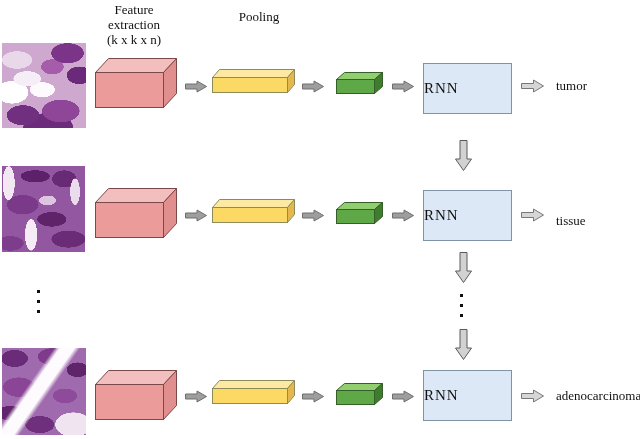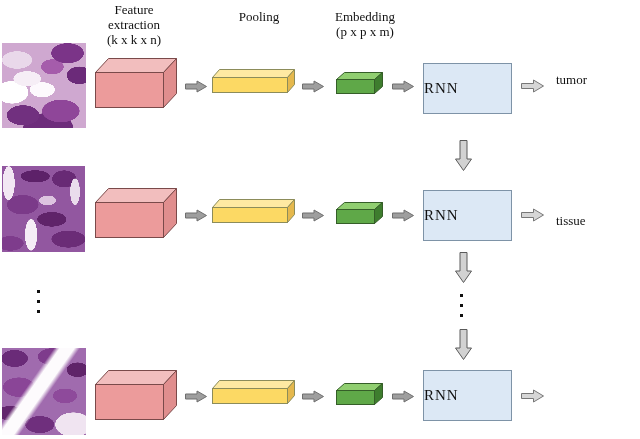--- a/index.html
+++ b/index.html
@@ -66,24 +66,20 @@
 <div class="canvas">
 
   <div class="hdr" style="left:93px;top:2px;width:82px;">
     <div>Feature</div>
     <div>extraction</div>
     <div>(k x k x n)</div>
   </div>
   <div class="hdr" style="left:216px;top:9px;width:86px;">
     <div>Pooling</div>
   </div>
-  <div class="hdr" style="left:320px;top:9px;width:90px;">
-    <div>Embedding</div>
-    <div>(p x p x m)</div>
-  </div>
 
   <div class="tissue tissue-1" style="left:2px;top:43px;width:84px;height:85px;"></div>
 
   <svg class="abs" style="left:95px;top:58px;" width="82" height="50">
     <polygon points="0.5,14.5 13.5,0.5 81.5,0.5 68.5,14.5" fill="#F2BEBE" stroke="#7A4A4A"></polygon>
     <polygon points="68.5,14.5 81.5,0.5 81.5,35.5 68.5,49.5" fill="#E08E8E" stroke="#7A4A4A"></polygon>
     <rect x="0.5" y="14.5" width="68" height="35" fill="#EC9B9B" stroke="#7A4A4A"></rect>
   </svg>
 
   <svg class="abs" style="left:185px;top:80px;" width="22" height="13">
@@ -111,21 +107,21 @@
   </svg>
 
   <div class="rnn" style="left:423px;top:63px;">
     <span>RNN</span>
   </div>
 
   <svg class="abs" style="left:521px;top:79px;" width="23" height="14">
     <polygon points="0.5,4.5 12.5,4.5 12.5,1 22.5,7 12.5,13 12.5,9.5 0.5,9.5" fill="#D6D6D6" stroke="#777777"></polygon>
   </svg>
 
-  <div class="outlabel" style="left:556px;top:72px;text-align:center;">
+  <div class="outlabel" style="left:556px;top:78px;text-align:center;">
     <span>tumor</span>
   </div>
 
   <svg class="abs" style="left:455px;top:140px;" width="17" height="31">
     <polygon points="5,0.5 12,0.5 12,19 16.5,19 8.5,30.5 0.5,19 5,19" fill="#D2D2D2" stroke="#5A5A5A"></polygon>
   </svg>
 
   <div class="tissue tissue-2" style="left:2px;top:166px;width:83px;height:86px;"></div>
 
   <svg class="abs" style="left:95px;top:188px;" width="82" height="50">
@@ -223,14 +219,17 @@
   </svg>
 
   <div class="rnn" style="left:423px;top:370px;">
     <span>RNN</span>
   </div>
 
   <svg class="abs" style="left:521px;top:389px;" width="23" height="14">
     <polygon points="0.5,4.5 12.5,4.5 12.5,1 22.5,7 12.5,13 12.5,9.5 0.5,9.5" fill="#D6D6D6" stroke="#777777"></polygon>
   </svg>
 
+  <div class="outlabel" style="left:556px;top:388px;">
+    <span>adenocarcinoma</span>
+  </div>
 
 </div>
 
 </body></html>

